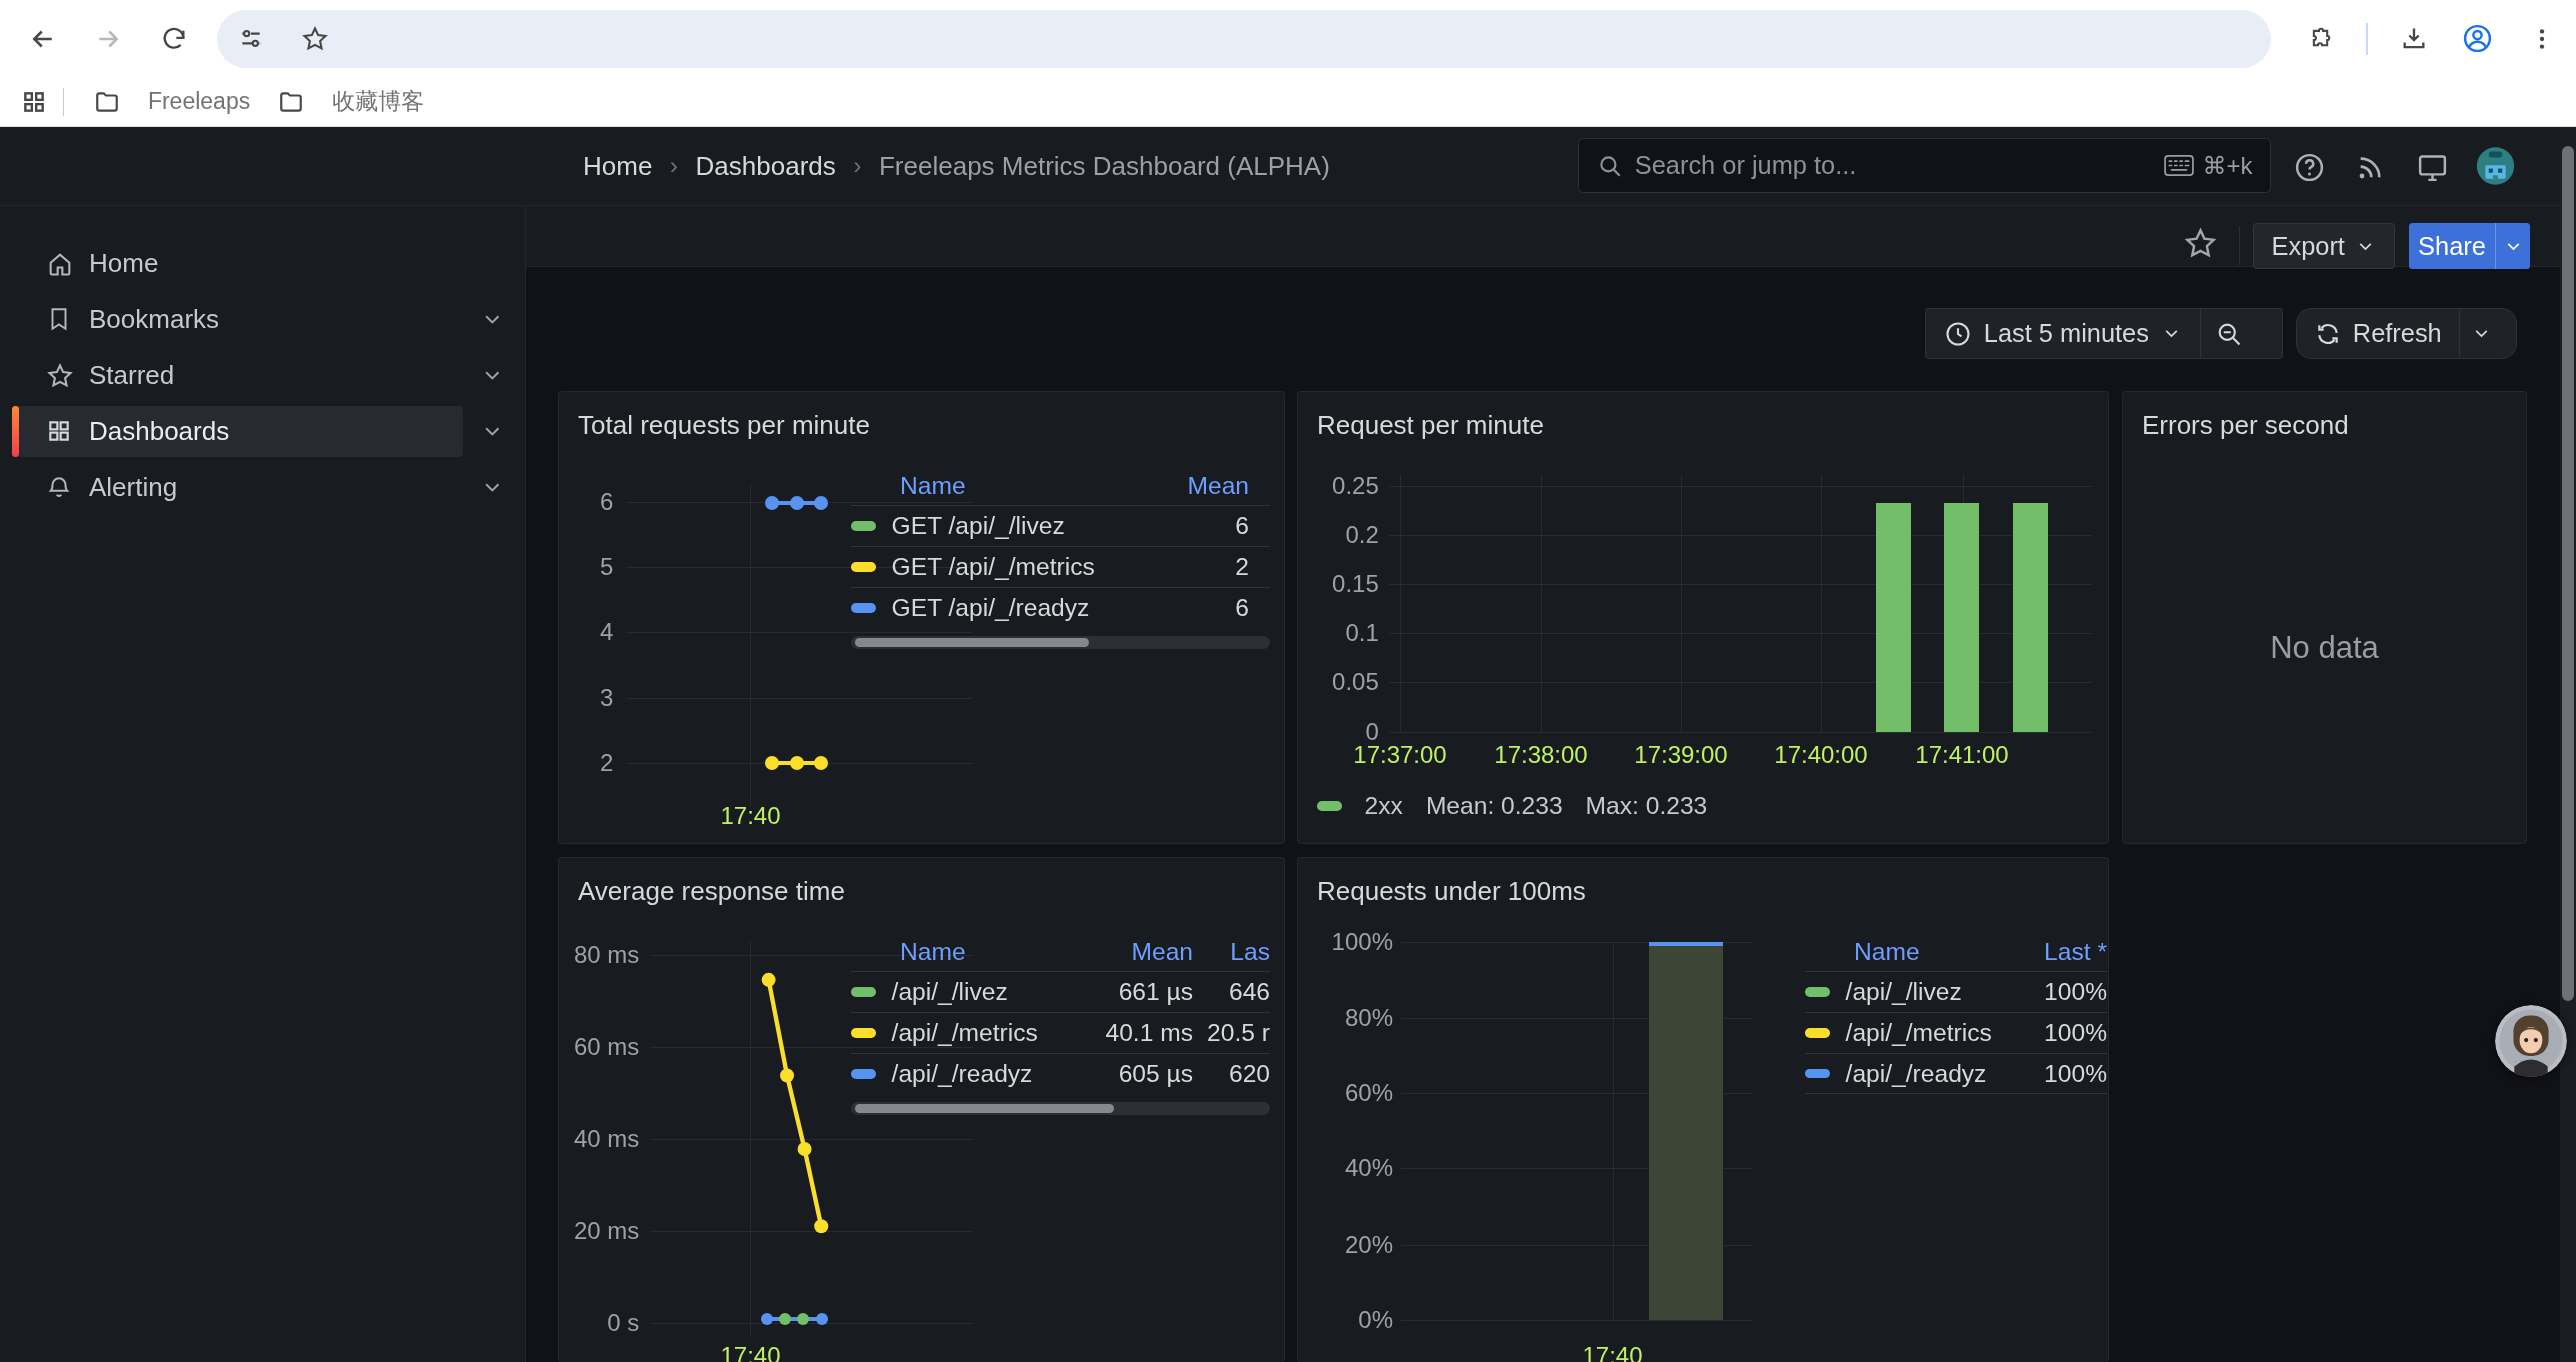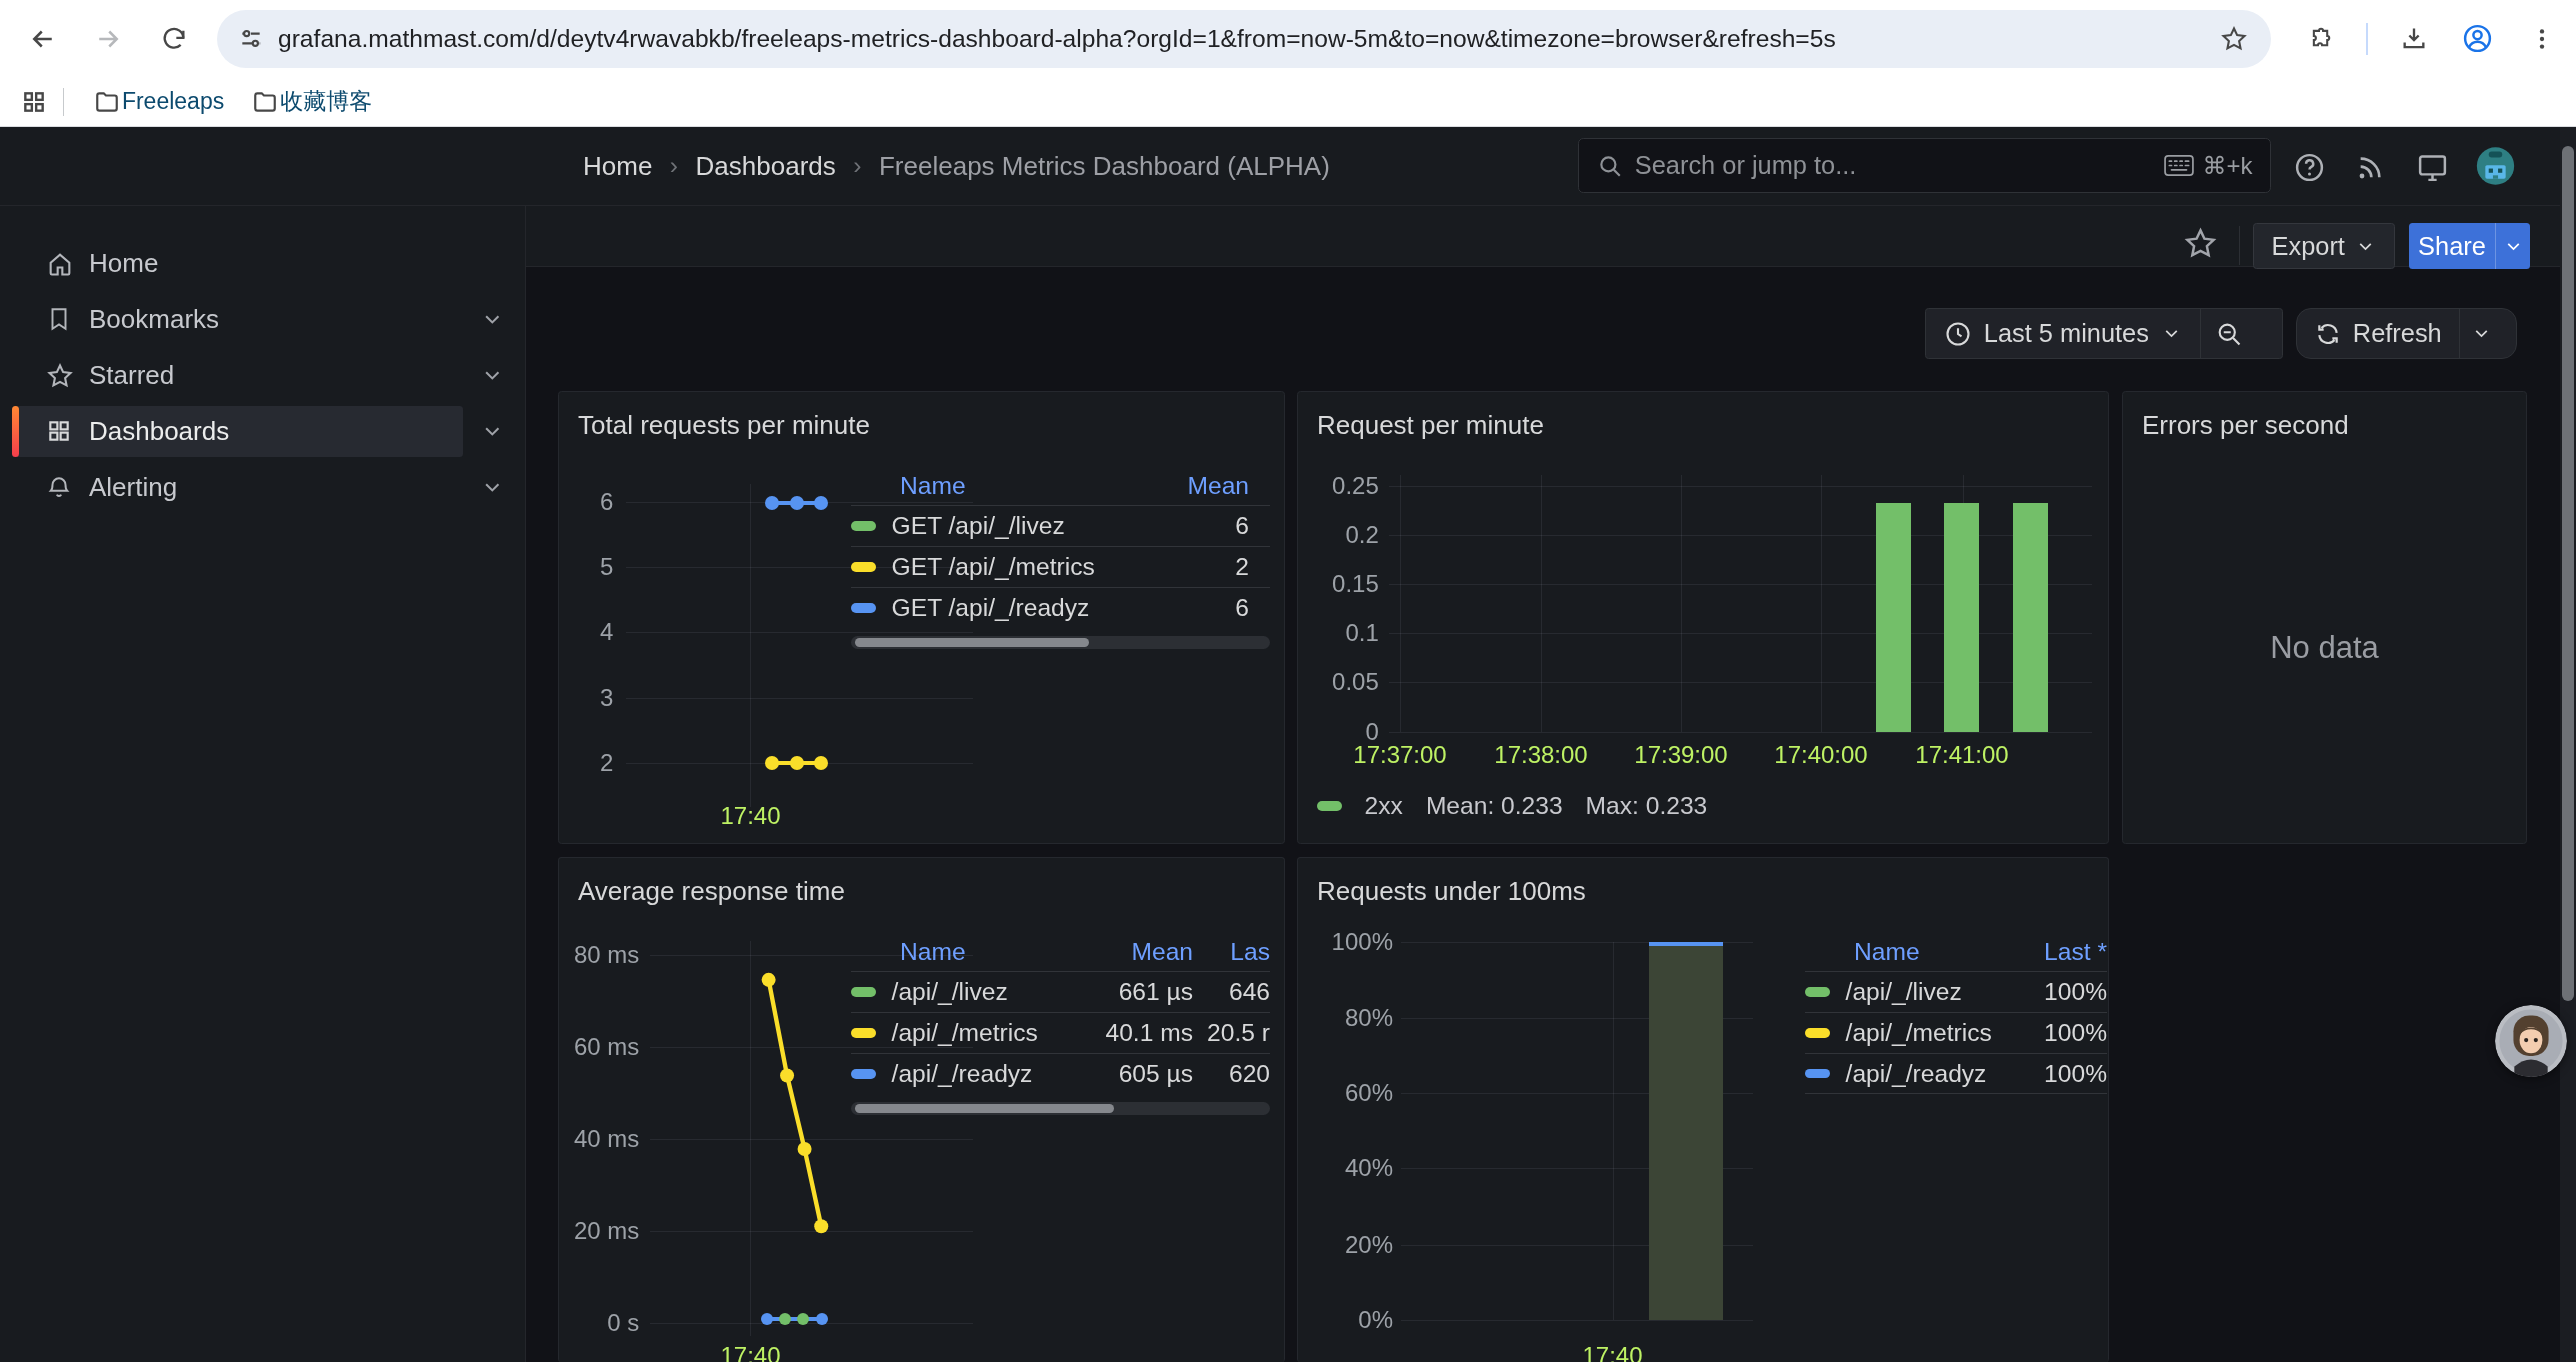--- a/index.html
+++ b/index.html
@@ -11,21 +11,21 @@
   }
   svg { display:block; }
 
   
   .chrome-top { position:absolute; left:0; top:0; width:2576px; height:77px; background:#ffffff; }
   .chrome-btn { position:absolute; top:12.3px; width:53px; height:53px; display:flex; align-items:center; justify-content:center; border-radius:50%; color:#474747; }
   .chrome-btn.disabled { color:#b6b8bb; }
   .url-pill { position:absolute; left:217px; top:9.6px; width:2054px; height:58px; background:#e9eef6; border-radius:29px; display:flex; align-items:center; color:#202124; }
   .url-text { font-size:24.6px; color:#202124; white-space:nowrap; overflow:hidden; flex:1; }
   .bookmarks-bar { position:absolute; left:0; top:77px; width:2576px; height:50px; background:#ffffff; border-bottom:0.9px solid #dadce0; display:flex; align-items:center; }
-  .bm-item { display:flex; align-items:center; gap:2px; color:#0c4a6e; font-size:23px; padding:5.3px 14px; border-radius:17.5px; }
+  .bm-item { display:flex; align-items:center; gap:28px; color:#737373; font-size:23px; padding:5.3px 14px; border-radius:17.5px; }
   .bm-divider { width:0.9px; height:28px; background:#c7cacd; margin:0 16px; }
 
   
   .gf-header { position:absolute; left:0; top:127px; width:2560px; height:79px; background:#181b1f; border-bottom:0.9px solid #24262b; }
   .gf-brand { position:absolute; left:0; top:0; width:526px; height:78px; border-right:0.9px solid #24262b; display:flex; align-items:center; }
   .gf-brand-label { font-size:27px; color:#d8d9da; margin-left:19px; }
   .gf-toggle { position:absolute; left:473px; top:21px; width:39px; height:37px; color:#aeb1b6; display:flex; align-items:center; justify-content:center; }
   .breadcrumb { position:absolute; left:583px; top:0; height:78px; display:flex; align-items:center; gap:17.5px; font-size:26px; }
   .crumb { color:#d8d9da; }
   .crumb-sep { color:#6f7277; font-size:24.6px; }
@@ -112,21 +112,20 @@
   </div>
   <div class="url-pill">
     <span style="margin:0 14px 0 21px;">
       <svg width="26" height="26" viewBox="0 0 24 24" fill="none" stroke="#474747" stroke-width="2">
           <circle cx="8" cy="7" r="2.4"></circle>
           <path d="M12 7h8M4 7h1.5"></path>
           <circle cx="16" cy="16" r="2.4"></circle>
           <path d="M4 16h9.5M20 16h0.5"></path>
         </svg>
     </span>
-    <span class="url-text">grafana.mathmast.com/d/deytv4rwavabkb/freeleaps-metrics-dashboard-alpha?orgId=1&amp;from=now-5m&amp;to=now&amp;timezone=browser&amp;refresh=5s</span>
     <span style="margin:0 23px;">
       <svg width="28" height="28" viewBox="0 0 24 24" fill="none" stroke="#474747" stroke-width="1.8">
           <path d="M12 3l2.7 5.7 6.3.8-4.6 4.3 1.2 6.2L12 17l-5.6 3 1.2-6.2L3 9.5l6.3-.8z"></path>
         </svg>
     </span>
   </div>
   <div class="chrome-btn" style="left:2295px;">
     <svg width="28" height="28" viewBox="0 0 24 24" fill="none" stroke="currentColor" stroke-width="2">
         <path d="M9 4a2 2 0 1 1 4 0h4v5a2 2 0 1 1 0 4v5h-5a2 2 0 1 0-4 0H4v-5a2 2 0 1 0 0-4V4z" transform="translate(1.5,1.5) scale(0.88)"></path>
       </svg>

